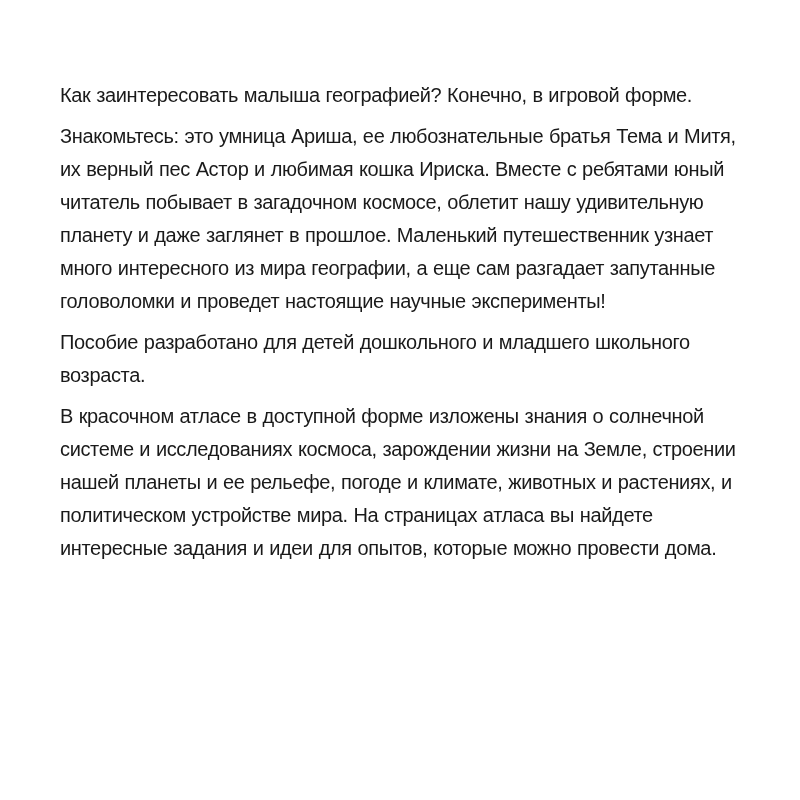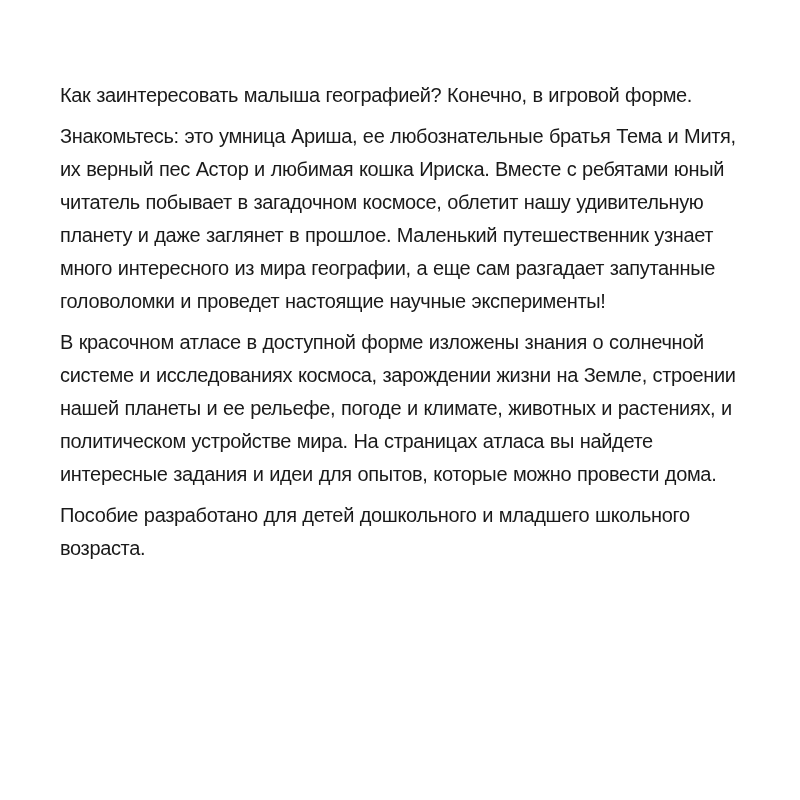--- a/index.html
+++ b/index.html
@@ -34,16 +34,16 @@
     text-align: left;
   }
 </style>
 </head>
 <body>
 
 <div class="page">
   <div class="text-block">
     <p class="para">Как заинтересовать малыша географией? Конечно, в игровой форме.</p>
     <p class="para">Знакомьтесь: это умница Ариша, ее любознательные братья Тема и Митя, их верный пес Астор и любимая кошка Ириска. Вместе с ребятами юный читатель побывает в загадочном космосе, облетит нашу удивительную планету и даже заглянет в прошлое. Маленький путешественник узнает много интересного из мира географии, а еще сам разгадает запутанные головоломки и проведет настоящие научные эксперименты!</p>
+    <p class="para">Пособие разработано для детей дошкольного и младшего школьного возраста.</p>
     <p class="para">В красочном атласе в доступной форме изложены знания о солнечной системе и исследованиях космоса, зарождении жизни на Земле, строении нашей планеты и ее рельефе, погоде и климате, животных и растениях, и политическом устройстве мира. На страницах атласа вы найдете интересные задания и идеи для опытов, которые можно провести дома.</p>
-    <p class="para">Пособие разработано для детей дошкольного и младшего школьного возраста.</p>
   </div>
 </div>
 
 </body></html>

